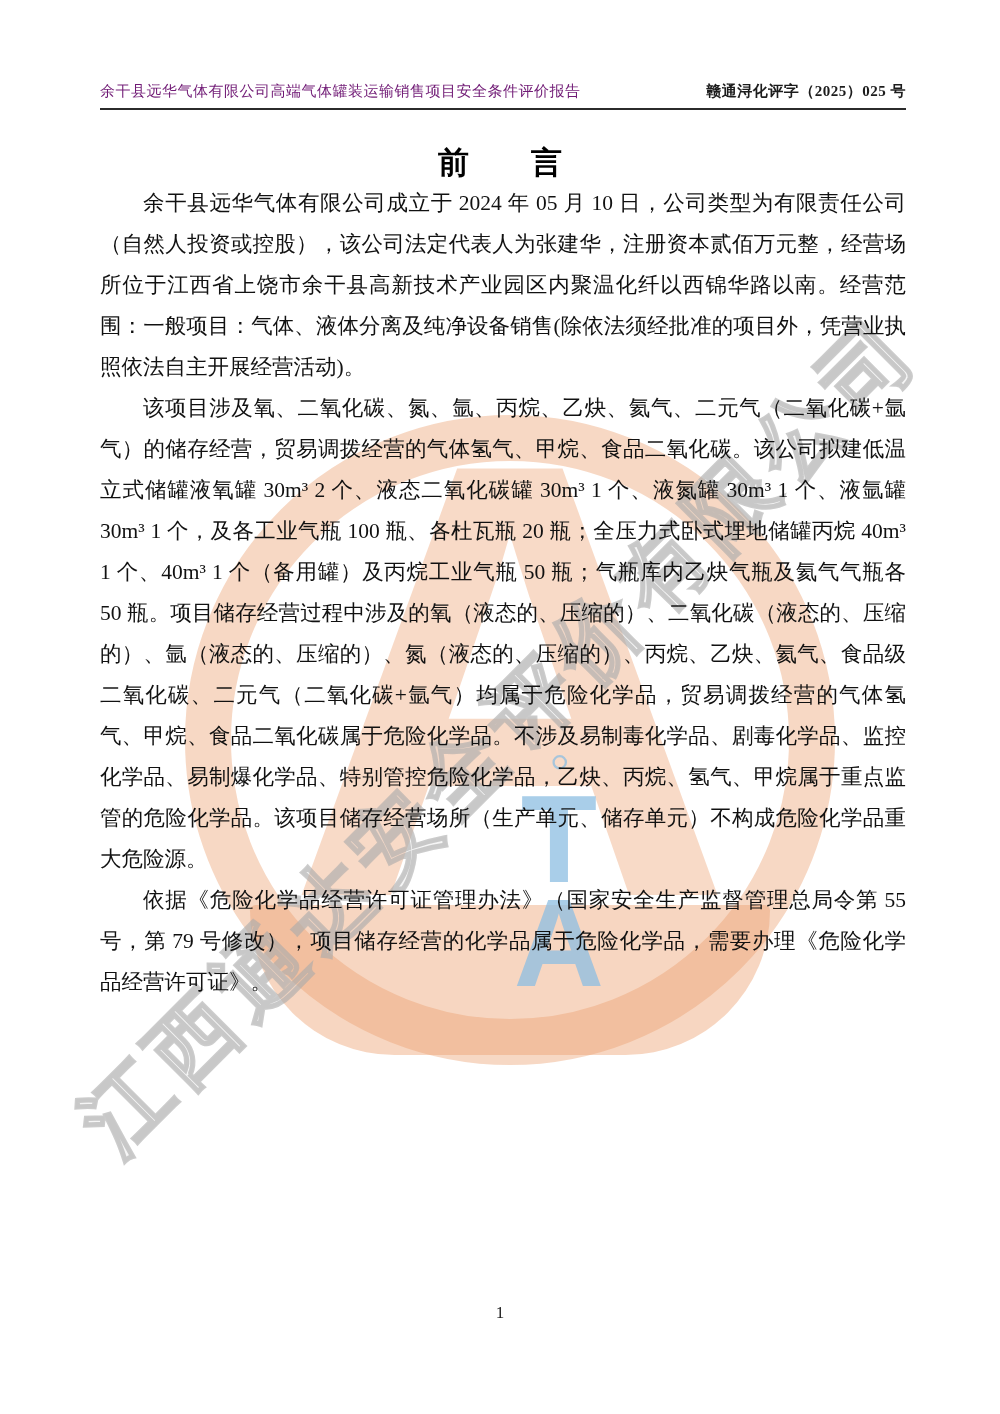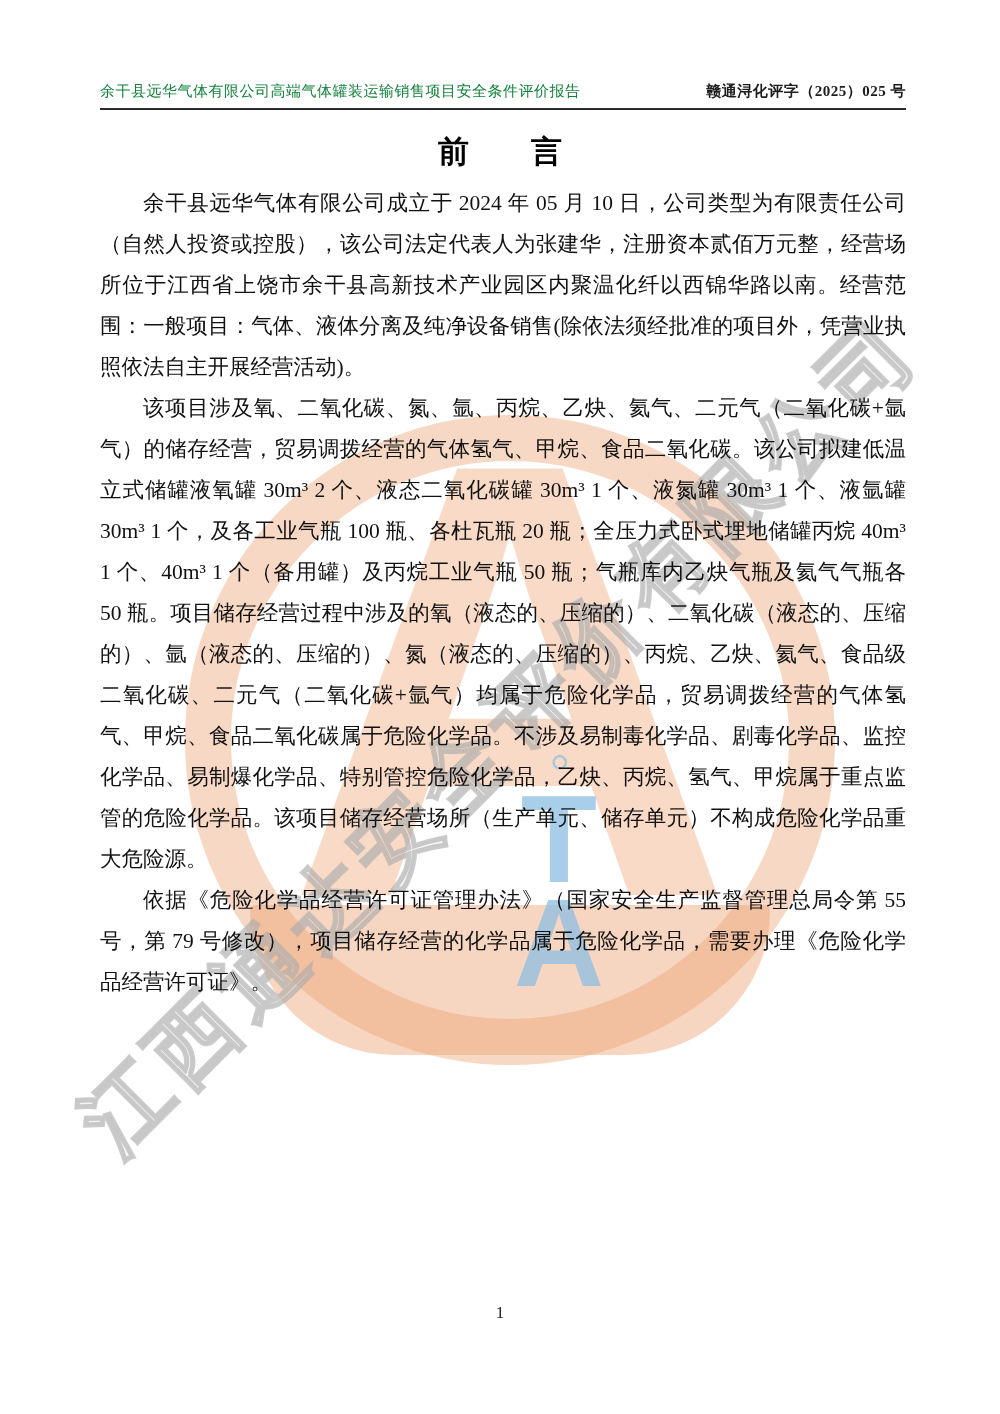--- a/index.html
+++ b/index.html
@@ -45,24 +45,24 @@
     -webkit-text-stroke:2.5px rgba(170,170,170,0.60);
   }
   
   .content{position:absolute;inset:0;z-index:1;}
   .page-header{
     position:absolute;left:100px;right:94px;top:82px;
     display:flex;justify-content:space-between;align-items:flex-end;
     font-size:15px;letter-spacing:0.5px;
     border-bottom:2px solid #2b2b2b;padding-bottom:7px;
   }
-  .page-header .hdr-left{font-weight:normal;color:#15803d;}
+  .page-header .hdr-left{font-weight:normal;color:#701a75;}
   .page-header .hdr-right{font-weight:bold;color:#1c1c1c;}
   .doc-title{
-    position:absolute;left:0;right:0;top:131px;margin:0;
+    position:absolute;left:0;right:0;top:142px;margin:0;
     text-align:center;font-size:31px;font-weight:bold;color:#000;
   }
   .body-text{
     position:absolute;left:100px;top:183px;width:806px;
     font-size:21.5px;line-height:41px;text-align:justify;
   }
   .body-text p{margin:0;text-indent:2em;}
   .page-number{
     position:absolute;left:0;right:0;top:1303px;
     text-align:center;font-size:17px;color:#222;

